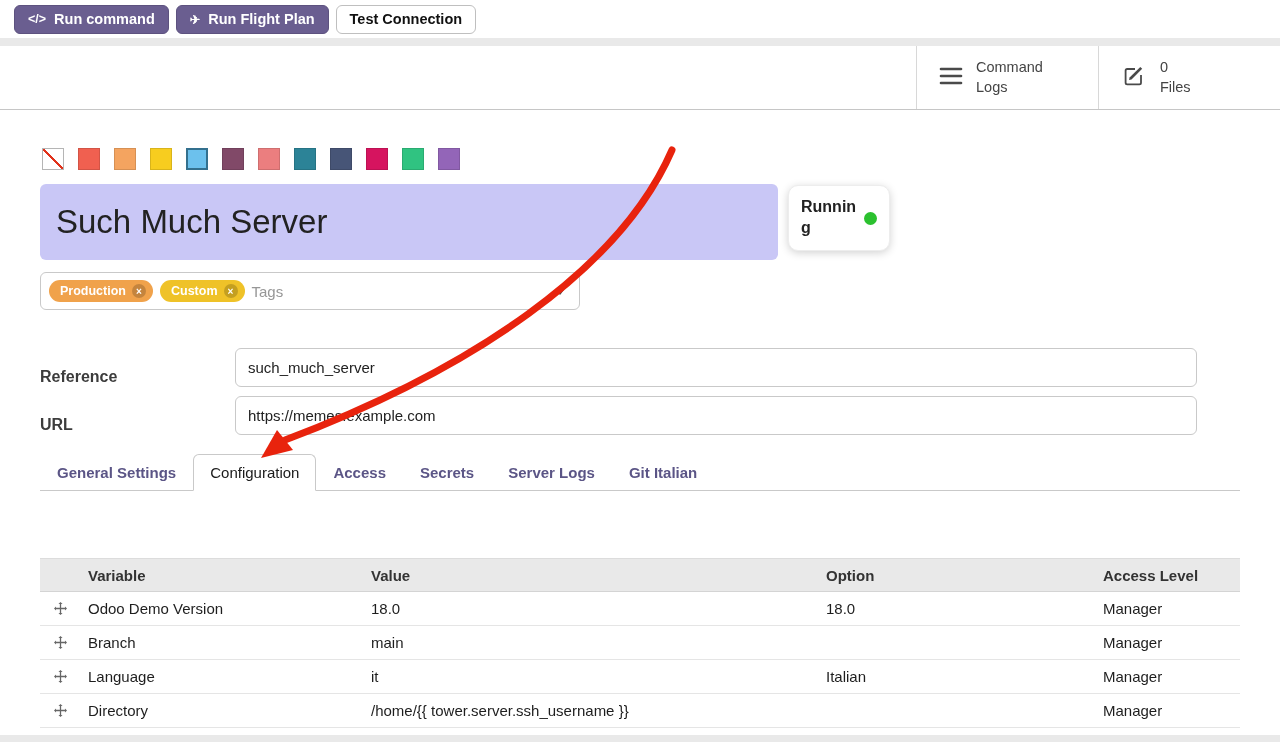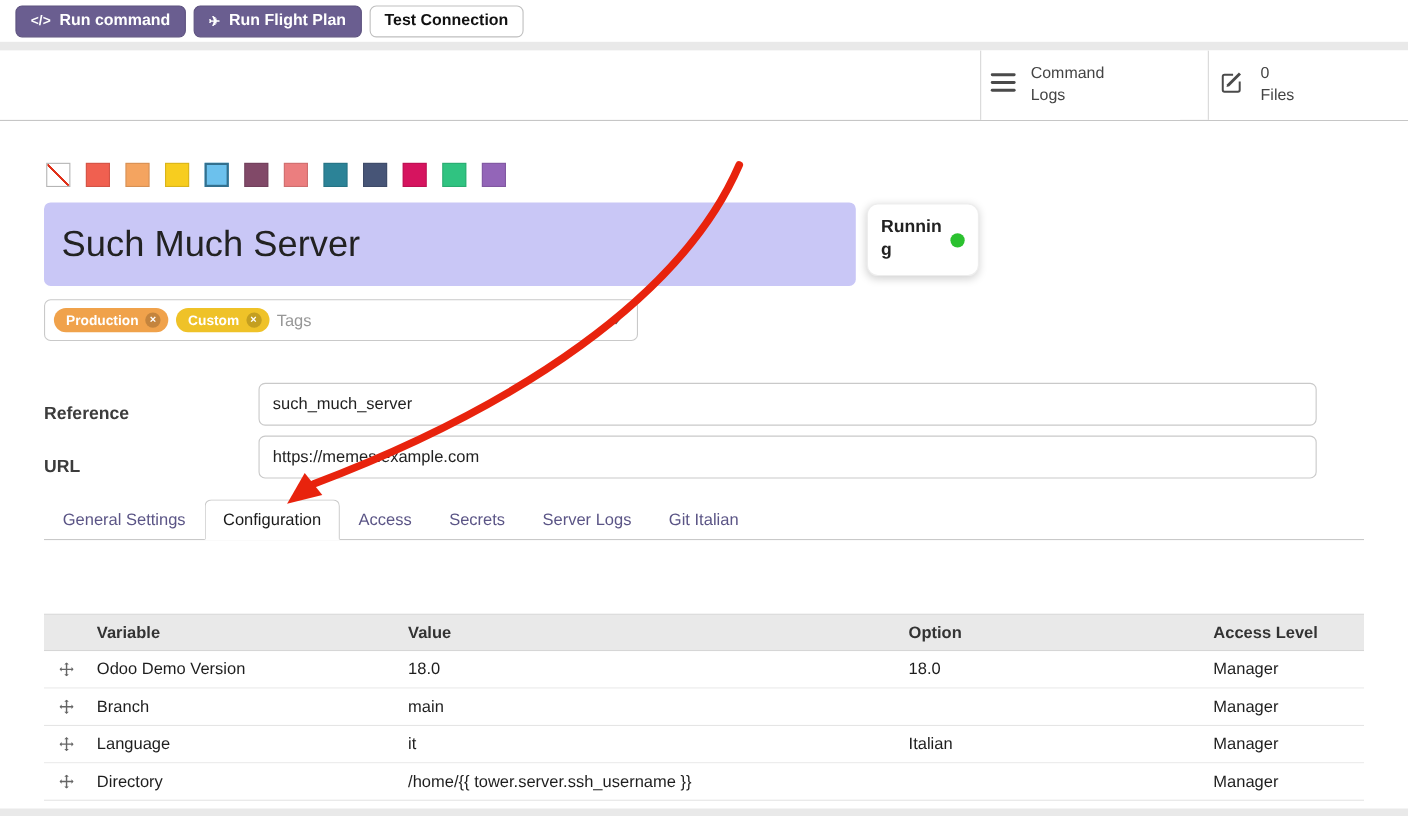--- a/index.html
+++ b/index.html
@@ -17,21 +17,21 @@
   .btn.secondary { background:#fff; color:#111; border-color:#bfbfbf; }
   .btn .bicon { font-size:12.5px; font-weight:bold; }
 
   .gray-band { position:absolute; top:38px; left:0; width:100%; height:8px; background:#e9e9e9; }
   .bottom-band { position:absolute; bottom:0; left:0; width:100%; height:7px; background:#e9e9e9; }
 
   
   .statbar { position:absolute; top:46px; left:0; width:100%; height:64px; background:#fff;
              border-bottom:1px solid #c6c6c6; display:flex; justify-content:flex-end; }
   .stat-btn { width:182px; border-left:1px solid #d8d8d8; display:flex; align-items:center;
-              gap:13px; padding-left:8px; cursor:pointer; background:#fff;margin-left:25px; }
+              gap:13px; padding-left:22px; cursor:pointer; background:#fff; }
   .stat-text { font-size:14.5px; color:#444; line-height:1.35; }
   .w76 { width:78px; } .w84 { width:84px; }
   .files-text { display:flex; flex-direction:column; font-size:14.5px; color:#444; line-height:1.35; }
 
   
   .palette { position:absolute; top:148px; left:42px; display:flex; gap:14px; }
   .swatch { width:22px; height:22px; border:1px solid rgba(0,0,0,0.12); cursor:pointer; }
   .swatch.none { background:#fff; border:1px solid #b5b5b5;
     background-image:linear-gradient(45deg, transparent calc(50% - 1px), #e0311a calc(50% - 1px),
     #e0311a calc(50% + 1px), transparent calc(50% + 1px)); }
@@ -67,21 +67,21 @@
   .ref-label { top:333px; } .url-label { top:381px; }
   .text-input { position:absolute; left:235px; width:962px; height:39px; border:1px solid #c9c9c9;
                 border-radius:6px; font-size:15px; color:#222; padding:0 12px; font-family:inherit;
                 background:#fff; outline:none;margin-top:16px; }
   .ref-input { top:332px; } .url-input { top:380px; }
 
   
   .tabs { position:absolute; top:455px; left:40px; width:1200px; height:36px;
           border-bottom:1px solid #c9c9c9; display:flex; align-items:flex-end; padding-left:0; }
   .tab { font-size:15px; padding:9px 16px; color:#5b5586; cursor:pointer;
-         border:1px solid transparent; margin-bottom:-1px; white-space:nowrap; }
+         border:1px solid transparent; margin-bottom:-1px; white-space:nowrap;font-weight:bold; }
   .tab.active { background:#fff; color:#1a1a1a; border-color:#c9c9c9; border-bottom-color:#fff;
                 border-radius:6px 6px 0 0; font-weight:normal; }
 
   
   .table { position:absolute; top:530px; left:40px; width:1200px; font-size:15px; color:#1e1e1e; }
   .thead-row, .trow { display:grid; grid-template-columns:40px 283px 455px 277px 145px;
                       align-items:center; height:34px; }
   .thead-row { background:#e9e9e9; font-weight:bold; color:#333;
                border-top:1px solid #dcdcdc; border-bottom:1px solid #d4d4d4;margin-top:28px; }
   .cell { padding:0 8px; white-space:nowrap; overflow:hidden; }

